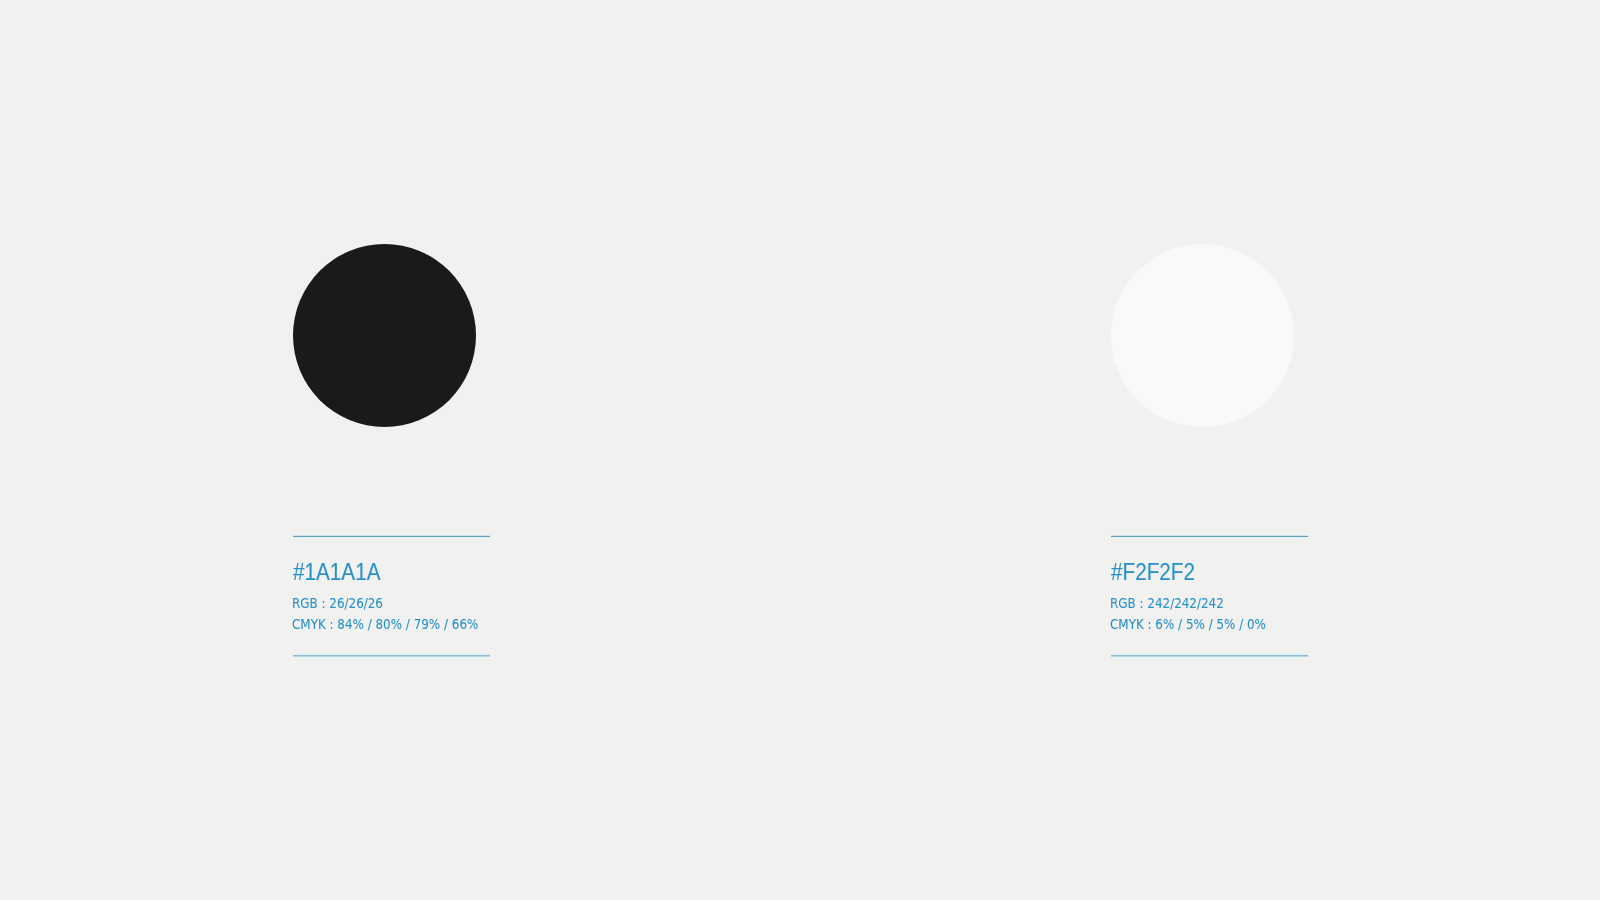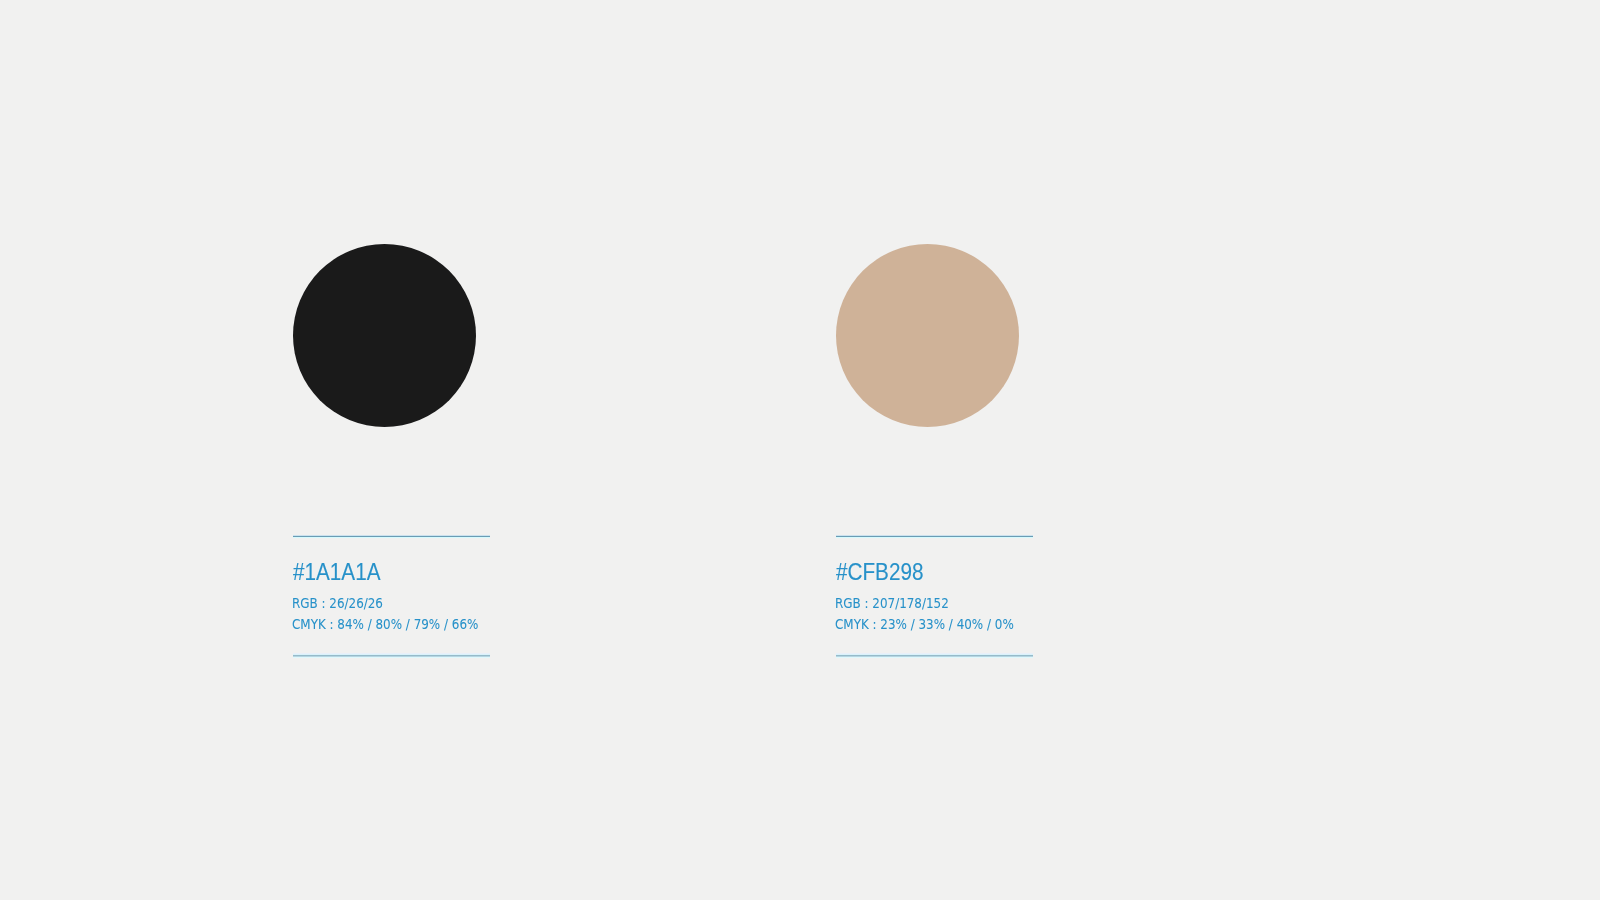--- a/index.html
+++ b/index.html
@@ -91,23 +91,23 @@
   <div class="swatch-card col-1">
     <div class="color-disc" style="background-color: rgb(26, 26, 26);"></div>
     <div class="rule rule-top" style="--rule: #6A9CB4;"></div>
     <div class="hex-label">#1A1A1A</div>
     <div class="meta-label meta-rgb">RGB : 26/26/26</div>
     <div class="meta-label meta-cmyk">CMYK : 84% / 80% / 79% / 66%</div>
     <div class="rule rule-bottom" style="--rule: #96BBCA;"></div>
   </div>
 
 
-  <div class="swatch-card col-3">
-    <div class="color-disc" style="background-color: rgb(207, 178, 152);"></div>
+
+  <div class="swatch-card col-4">
+    <div class="color-disc" style="background-color: rgb(249, 249, 249);"></div>
     <div class="rule rule-top" style="--rule: #6A9CB4;"></div>
-    <div class="hex-label">#CFB298</div>
-    <div class="meta-label meta-rgb">RGB : 207/178/152</div>
-    <div class="meta-label meta-cmyk">CMYK : 23% / 33% / 40% / 0%</div>
+    <div class="hex-label">#F2F2F2</div>
+    <div class="meta-label meta-rgb">RGB : 242/242/242</div>
+    <div class="meta-label meta-cmyk">CMYK : 6% / 5% / 5% / 0%</div>
     <div class="rule rule-bottom" style="--rule: #96BBCA;"></div>
   </div>
-
 
 </div>
 
 </body></html>

